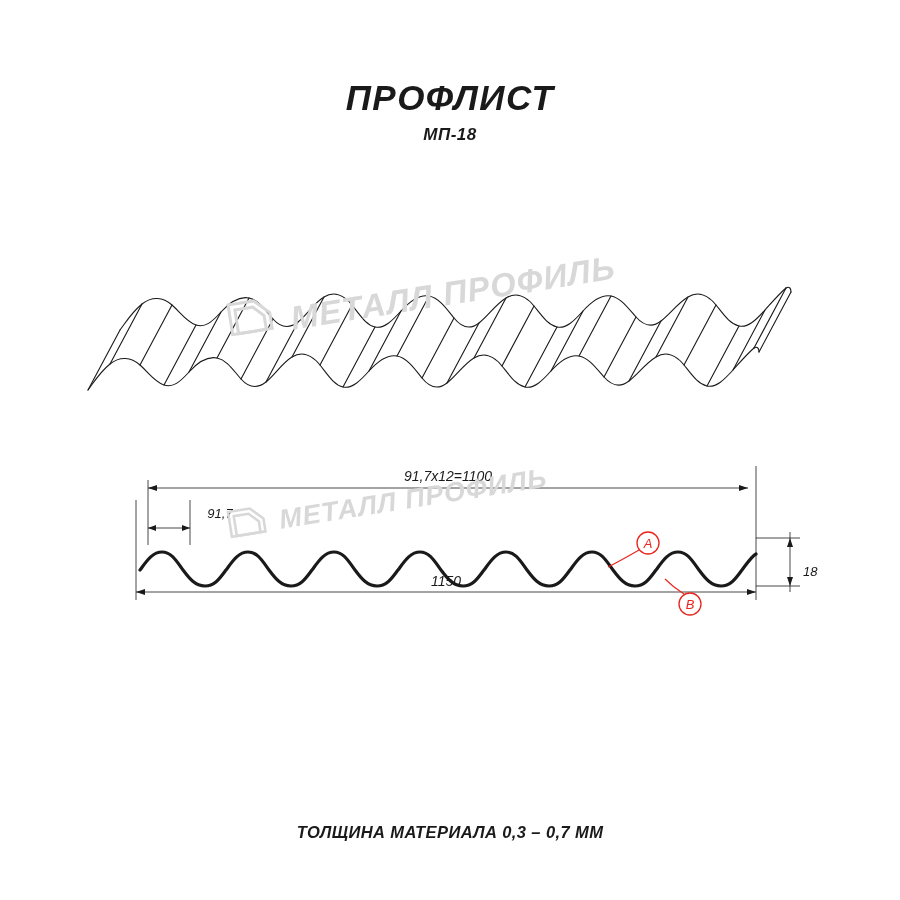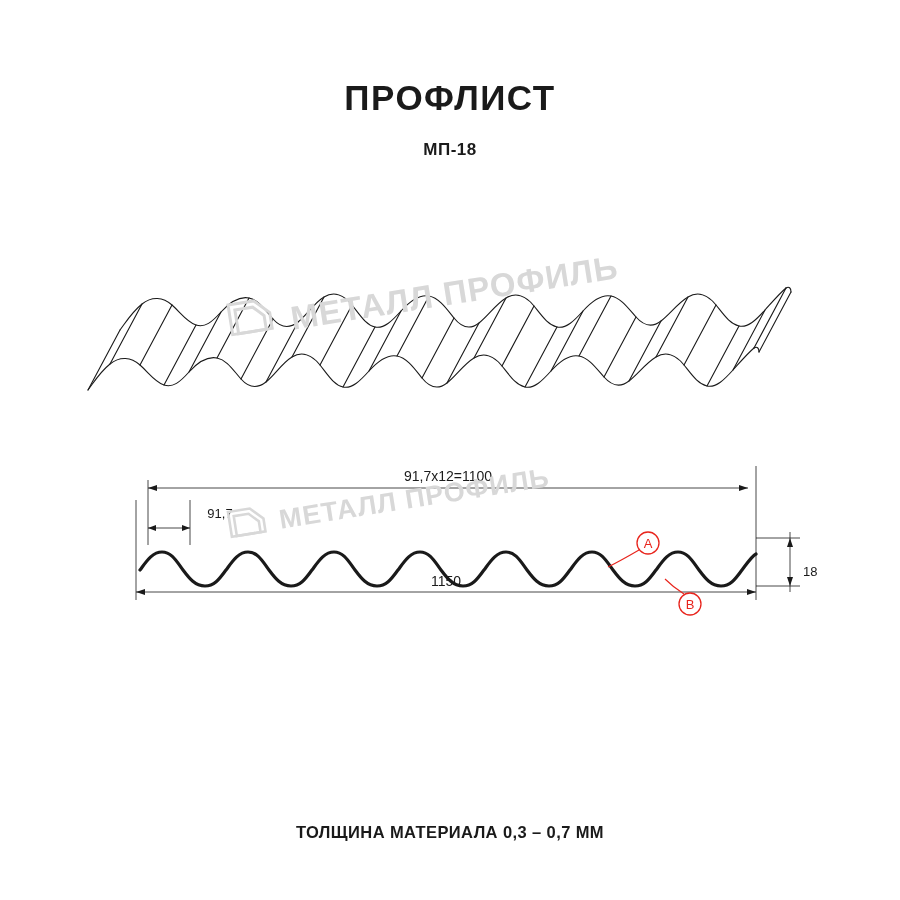--- a/index.html
+++ b/index.html
@@ -13,35 +13,36 @@
     font-family: "Liberation Sans", sans-serif;
     color: #1a1a1a;
     position: relative;
     overflow: hidden;
   }
   .sheet {
     position: absolute;
     inset: 0;
     width: 792px;
     height: 900px;
+    font-style: italic;
   }
   .title {
     position: absolute;
     top: 78px;
     left: 0;
     width: 900px;
     text-align: center;
     font-size: 35px;
     font-weight: bold;
     letter-spacing: 1.5px;
     color: #1a1a1a;
   }
   .subtitle {
     position: absolute;
-    top: 140px;
+    top: 125px;
     left: 0;
     width: 900px;
     text-align: center;
     font-size: 17px;
     font-weight: bold;
     letter-spacing: 0.5px;
     color: #1a1a1a;
   }
   .footnote {
     position: absolute;

